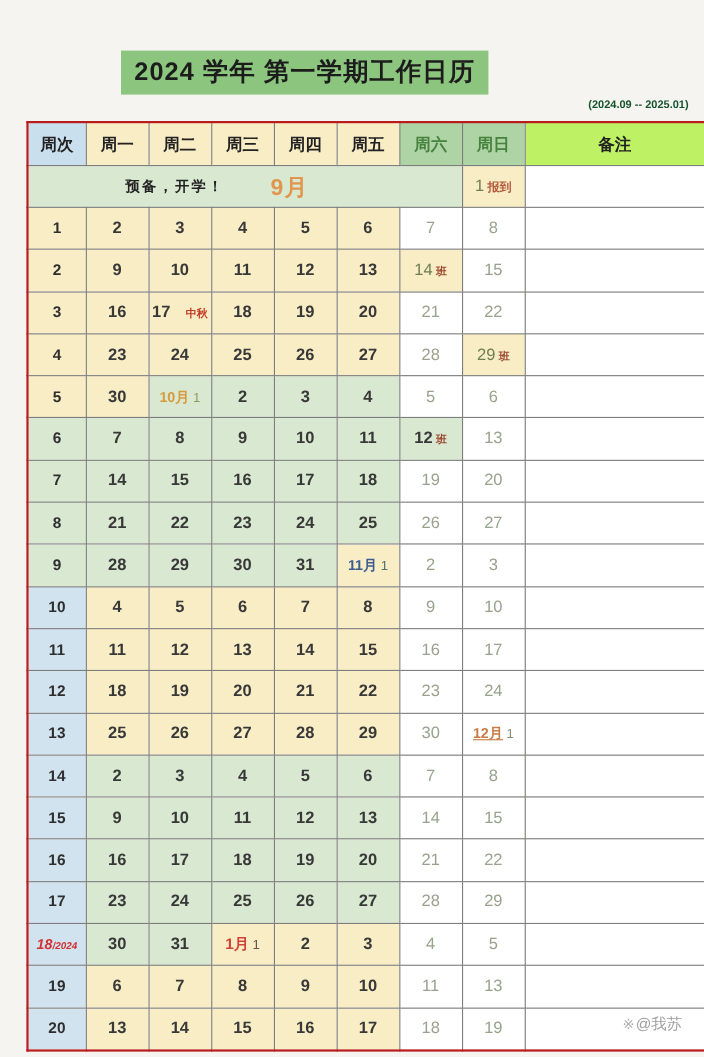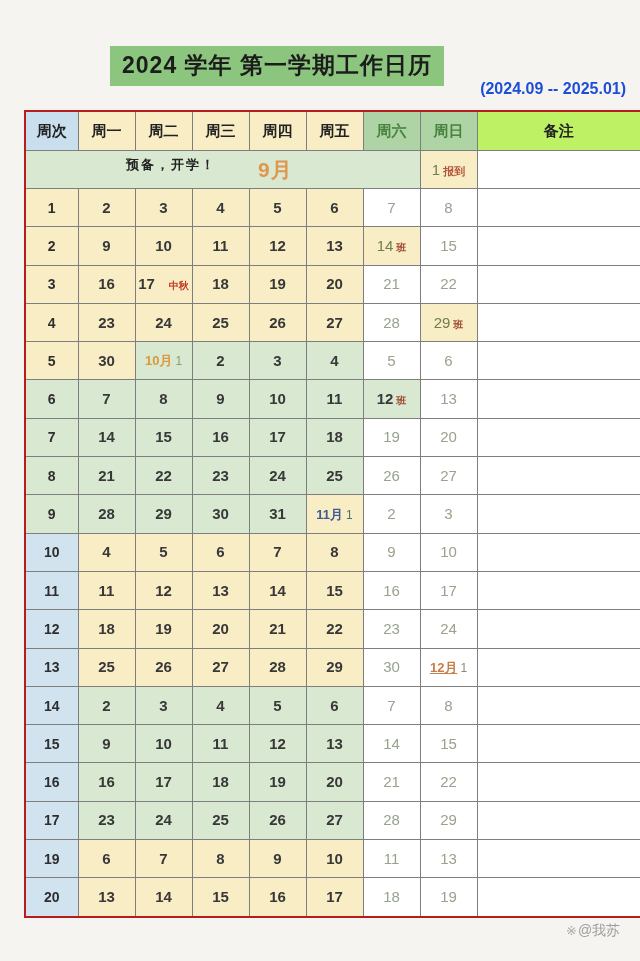--- a/index.html
+++ b/index.html
@@ -9,22 +9,22 @@
     font-family:"Liberation Sans","DejaVu Sans",sans-serif;
     -webkit-font-smoothing:antialiased;
   }
   .title-wrap{position:absolute;top:46px;left:0;width:554px;text-align:center;}
   .title{
     display:inline-block;background:#8cc57e;color:#1c1c1c;
     font-size:23px;font-weight:bold;letter-spacing:1px;
     padding:4px 12px 5px 12px;
   }
   .subtitle{
-    position:absolute;top:80px;right:14px;
-    font-size:16px;color:#1d4ed8;font-weight:bold;
+    position:absolute;top:90px;right:14px;
+    font-size:10px;color:#14532d;font-weight:bold;
   }
   table.cal{
     position:absolute;left:24px;top:110px;width:616px;
     border-collapse:collapse;table-layout:fixed;
     border:2px solid #b91c1c;
   }
   .cal th,.cal td{
     border:1px solid #7e7e7e;text-align:center;vertical-align:middle;
     padding:0;overflow:hidden;white-space:nowrap;
   }
@@ -53,21 +53,21 @@
   .t-m12{font-size:13px;font-weight:bold;color:#c87c46;text-decoration:underline;}
   .t-m1{font-size:14px;font-weight:bold;color:#d24238;}
   .t-n1{font-size:12px;color:#8e9e5e;margin-left:3px;}
   .t-n11{font-size:12px;color:#4f6f72;margin-left:3px;}
   .t-n12{font-size:12px;color:#8c8c74;margin-left:3px;}
   .t-nm1{font-size:12px;color:#5a5a4a;margin-left:3px;}
   .t-w18a{font-size:13px;font-weight:bold;font-style:italic;color:#d23232;}
   .t-w18b{font-size:9px;font-weight:bold;font-style:italic;color:#d23232;}
   
   .month-merged{text-align:left;}
-  .month-inner{display:flex;padding-left:12px;}
+  .month-inner{display:flex;align-items:center;}
   .greeting{
     margin-left:88px;font-size:13px;font-weight:bold;color:#222;
     letter-spacing:2px;
   }
   .month9{
     margin-left:42px;font-size:21px;font-weight:bold;color:#e0964e;
     letter-spacing:1px;
   }
   .watermark{
     position:absolute;left:566px;top:922px;font-size:14px;
@@ -300,20 +300,31 @@
         <td class="bg-g"><span class="t-wd">23</span></td>
         <td class="bg-g"><span class="t-wd">24</span></td>
         <td class="bg-g"><span class="t-wd">25</span></td>
         <td class="bg-g"><span class="t-wd">26</span></td>
         <td class="bg-g"><span class="t-wd">27</span></td>
         <td class="bg-w"><span class="t-we">28</span></td>
         <td class="bg-w"><span class="t-we">29</span></td>
         <td class="bg-w"></td>
       </tr>
       <tr class="dr">
+        <th class="bg-b"><span class="t-w18a">18</span><span class="t-w18b">/2024</span></th>
+        <td class="bg-g"><span class="t-wd">30</span></td>
+        <td class="bg-g"><span class="t-wd">31</span></td>
+        <td class="bg-c"><span class="t-m1">1月</span><span class="t-nm1">1</span></td>
+        <td class="bg-c"><span class="t-wd">2</span></td>
+        <td class="bg-c"><span class="t-wd">3</span></td>
+        <td class="bg-w"><span class="t-we">4</span></td>
+        <td class="bg-w"><span class="t-we">5</span></td>
+        <td class="bg-w"></td>
+      </tr>
+      <tr class="dr">
         <th class="bg-b"><span class="t-wn">19</span></th>
         <td class="bg-c"><span class="t-wd">6</span></td>
         <td class="bg-c"><span class="t-wd">7</span></td>
         <td class="bg-c"><span class="t-wd">8</span></td>
         <td class="bg-c"><span class="t-wd">9</span></td>
         <td class="bg-c"><span class="t-wd">10</span></td>
         <td class="bg-w"><span class="t-we">11</span></td>
         <td class="bg-w"><span class="t-we">13</span></td>
         <td class="bg-w"></td>
       </tr>

